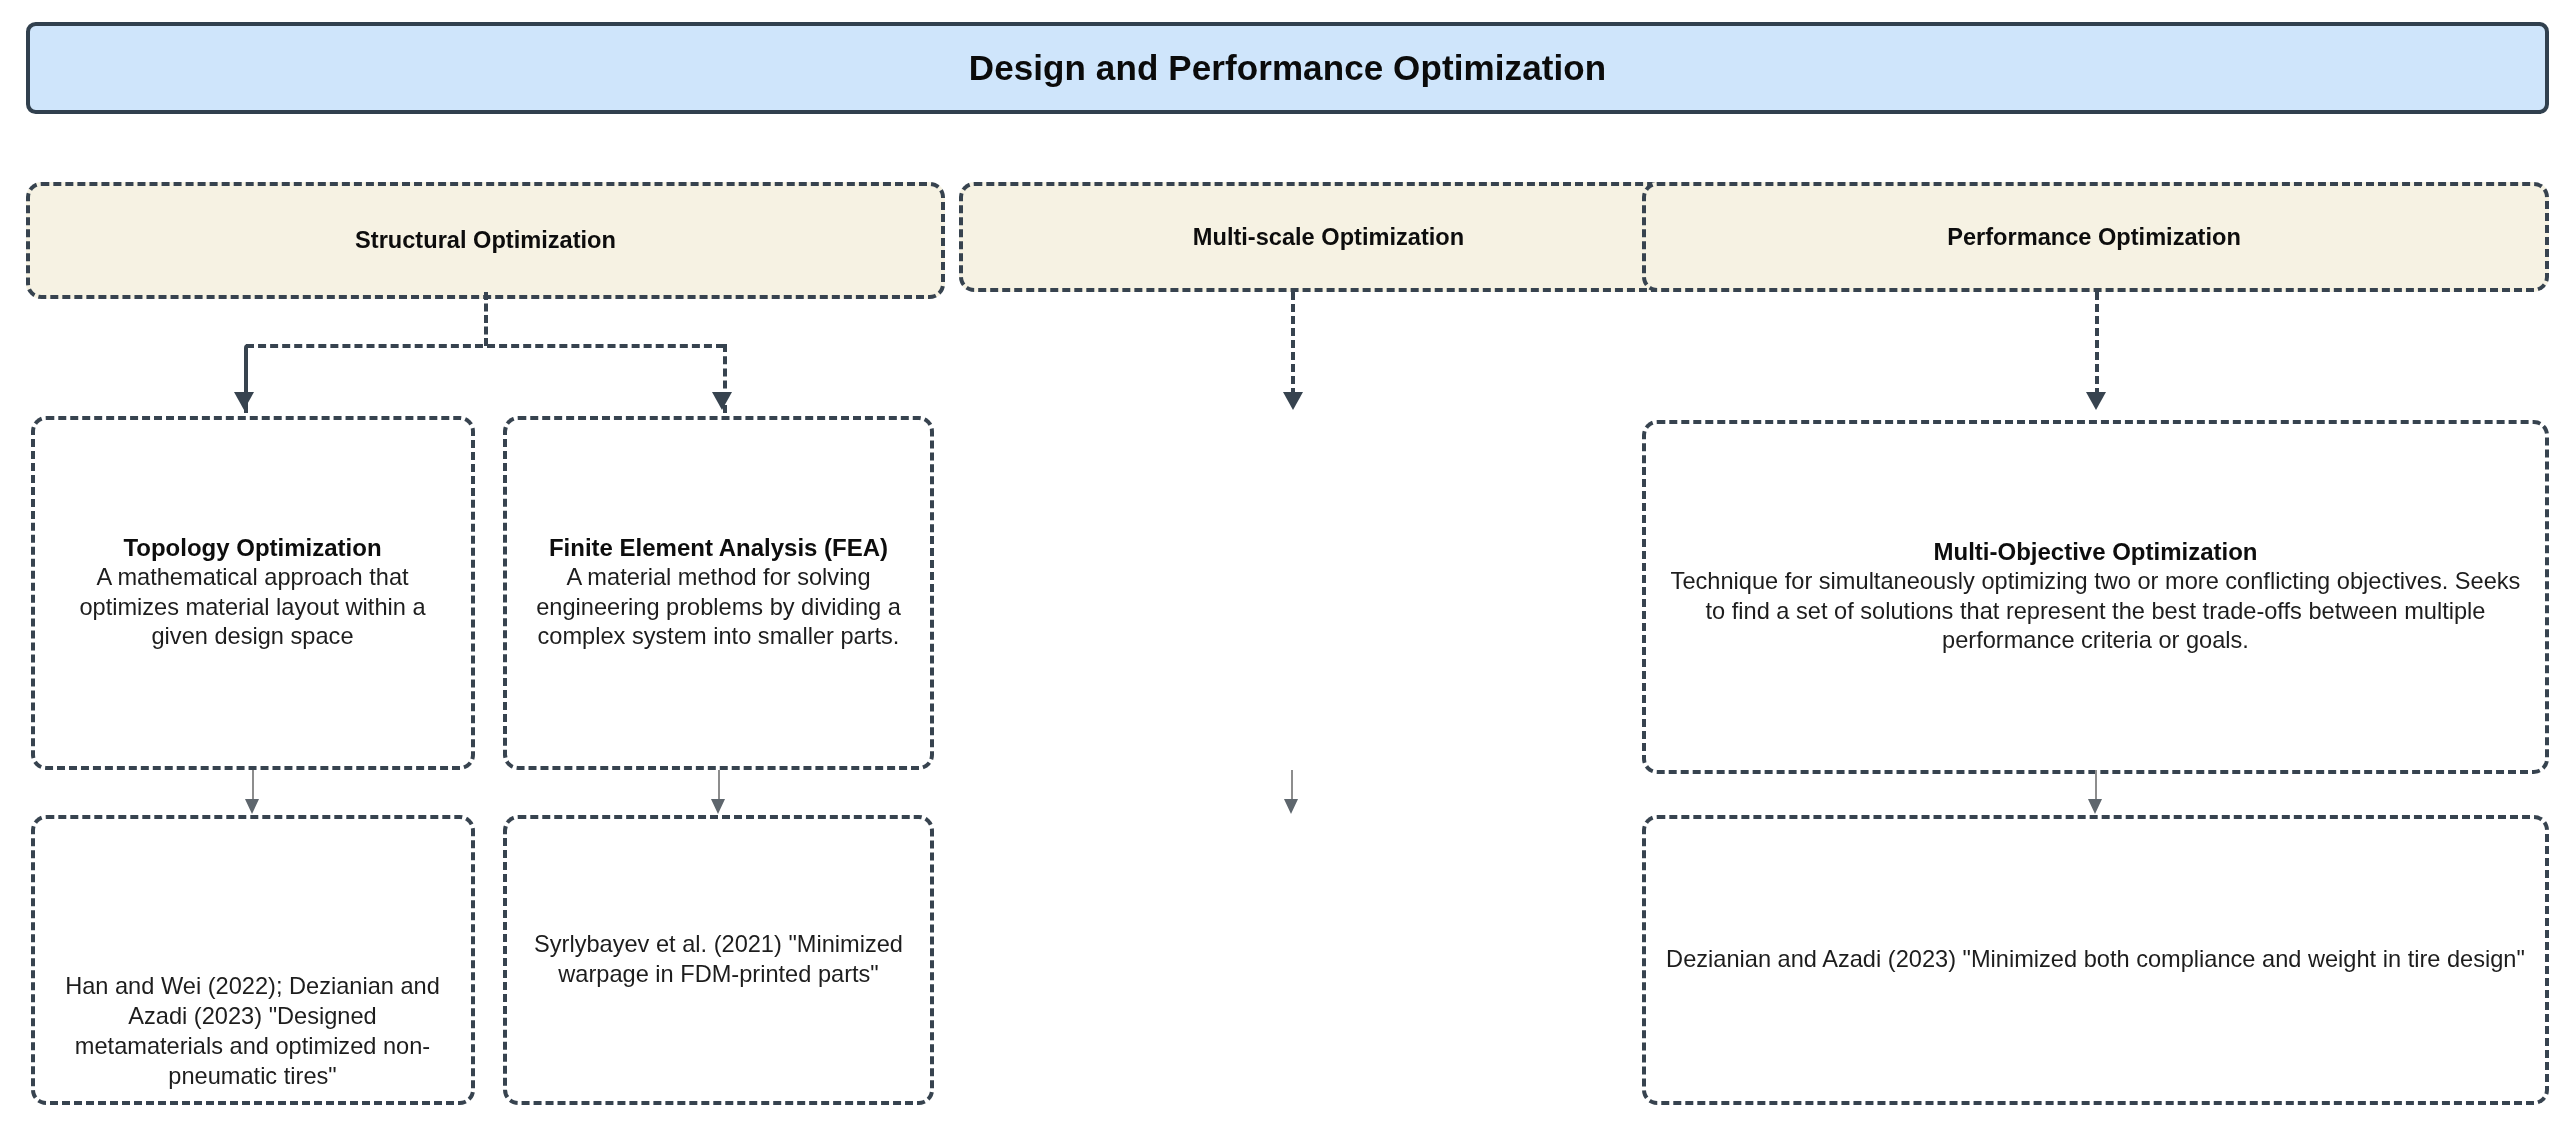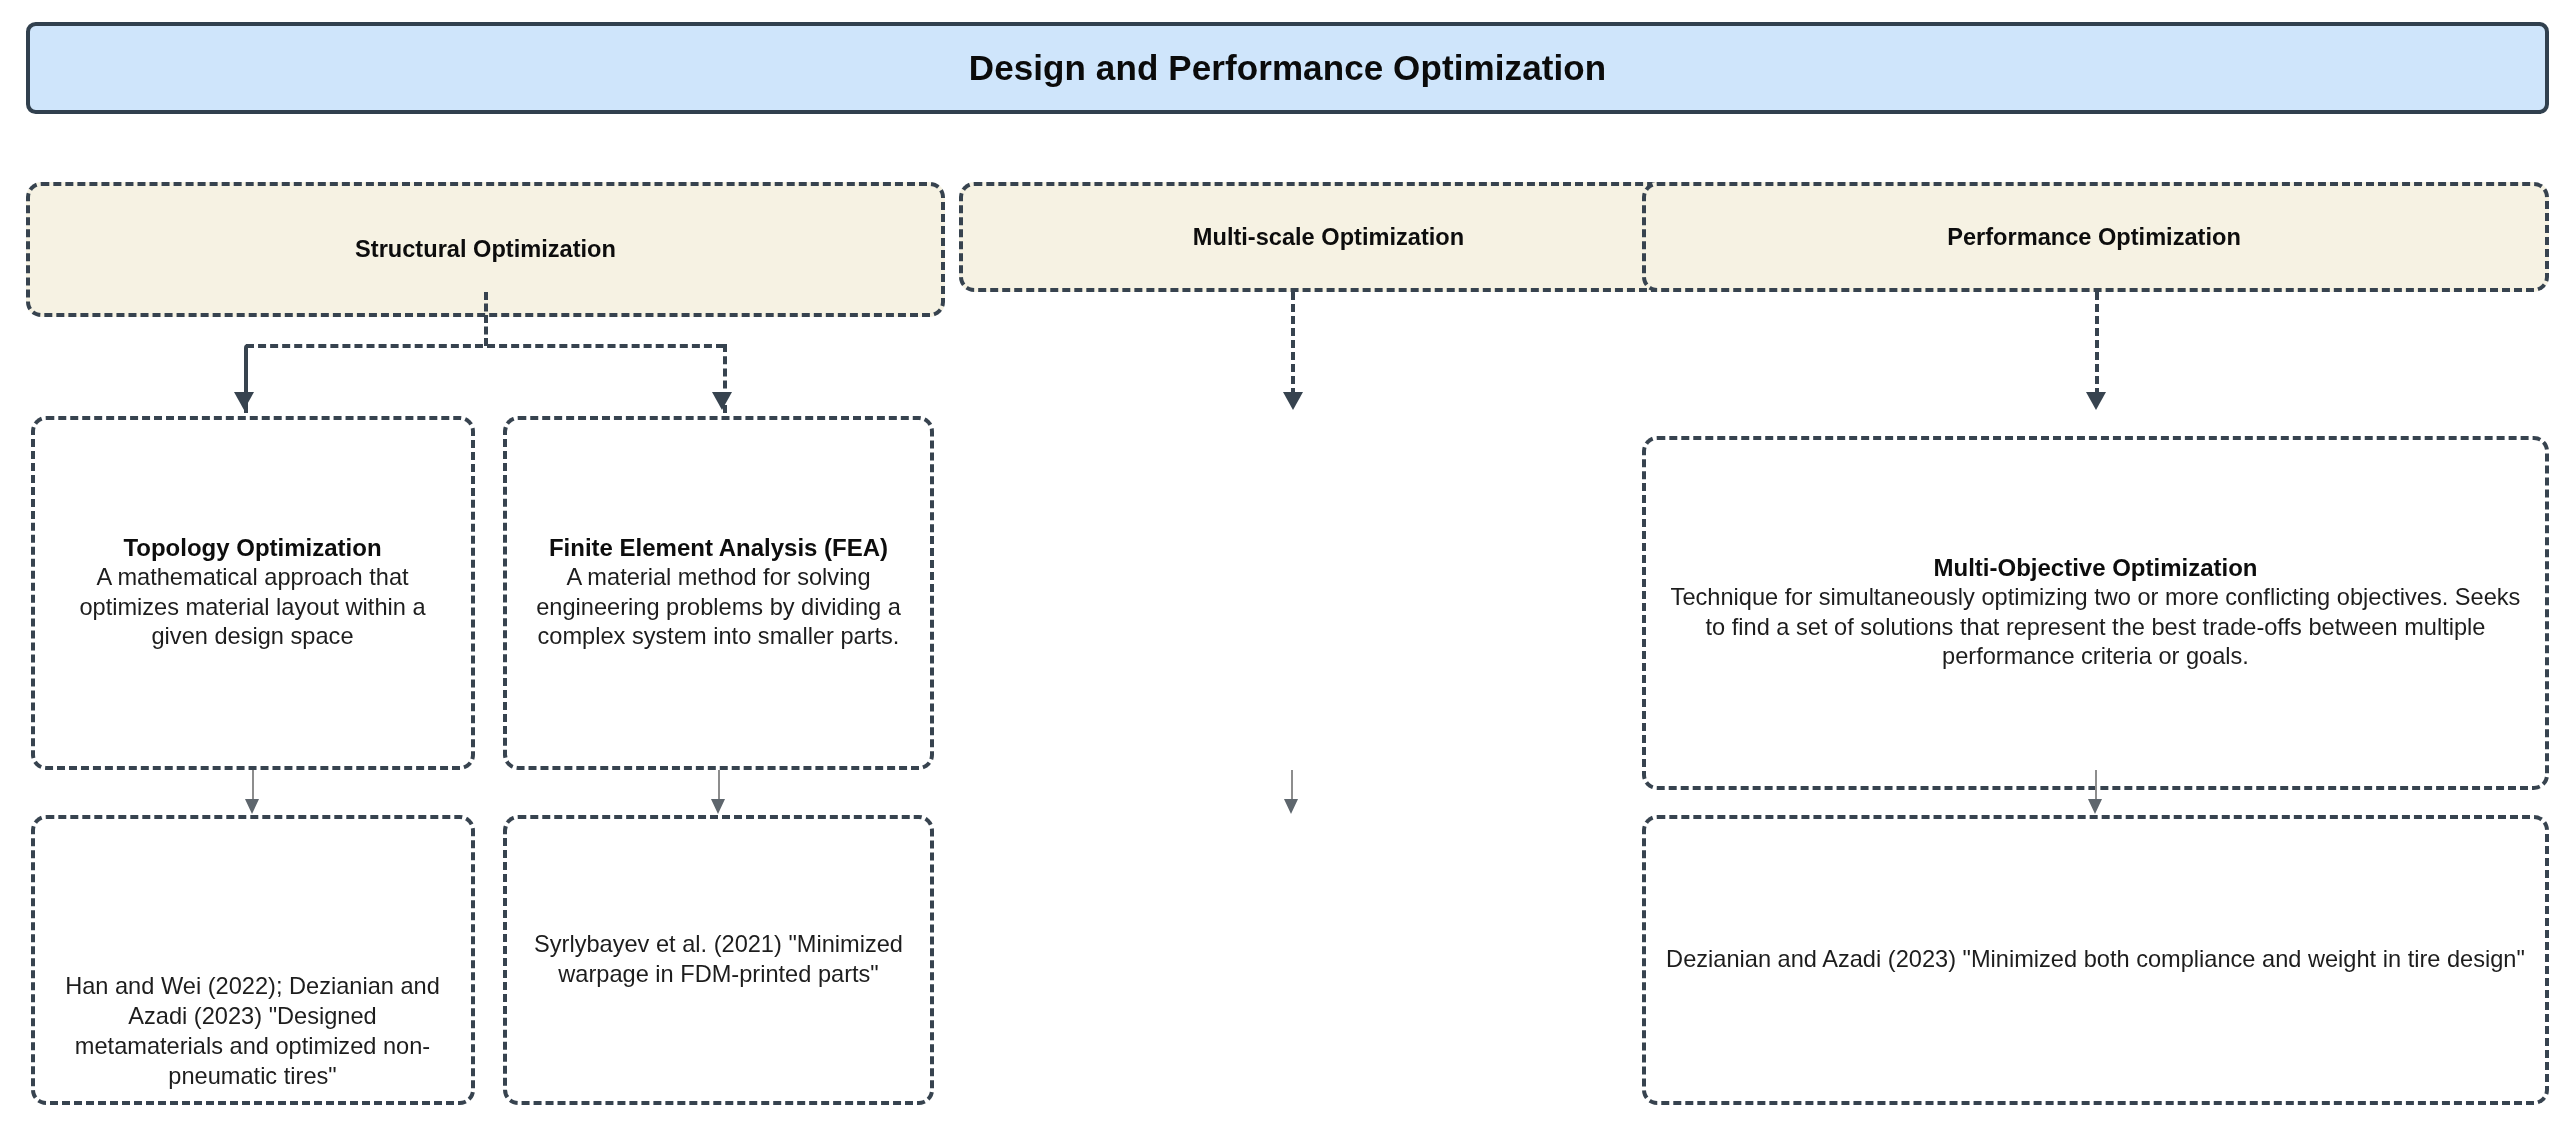--- a/index.html
+++ b/index.html
@@ -132,21 +132,21 @@
 </style>
 </head>
 <body>
 
 <div class="canvas">
 
   <div class="root-banner">
     <span class="root-banner-label">Design and Performance Optimization</span>
   </div>
 
-  <div class="node category" style="left:26px; top:182px; width:919px; height:135px;">
+  <div class="node category" style="left:26px; top:182px; width:919px; height:117px;">
     <span class="category-label">Structural Optimization</span>
   </div>
 
   <div class="node category" style="left:959px; top:182px; width:739px; height:110px;">
     <span class="category-label">Multi-scale Optimization</span>
   </div>
 
   <div class="node category" style="left:1642px; top:182px; width:907px; height:110px;padding-left:15px;">
     <span class="category-label">Performance Optimization</span>
   </div>
@@ -168,21 +168,21 @@
     <div class="detail-title">Topology Optimization</div>
     <div class="detail-body">A mathematical approach that optimizes material layout within a given design space</div>
   </div>
 
   <div class="node detail" style="left:503px; top:416px; width:431px; height:354px;">
     <div class="detail-title">Finite Element Analysis (FEA)</div>
     <div class="detail-body">A material method for solving engineering problems by dividing a complex system into smaller parts.</div>
   </div>
 
 
-  <div class="node detail" style="left:1642px; top:436px; width:907px; height:354px;">
+  <div class="node detail" style="left:1642px; top:420px; width:907px; height:354px;">
     <div class="detail-title">Multi-Objective Optimization</div>
     <div class="detail-body">Technique for simultaneously optimizing two or more conflicting objectives. Seeks to find a set of solutions that represent the best trade-offs between multiple performance criteria or goals.</div>
   </div>
 
   <div class="conn v-solid" style="left:252px; top:770px; height:38px;"></div>
   <div class="arrow-grey" style="left:245px; top:799px;"></div>
 
   <div class="conn v-solid" style="left:718px; top:770px; height:38px;"></div>
   <div class="arrow-grey" style="left:711px; top:799px;"></div>
 

